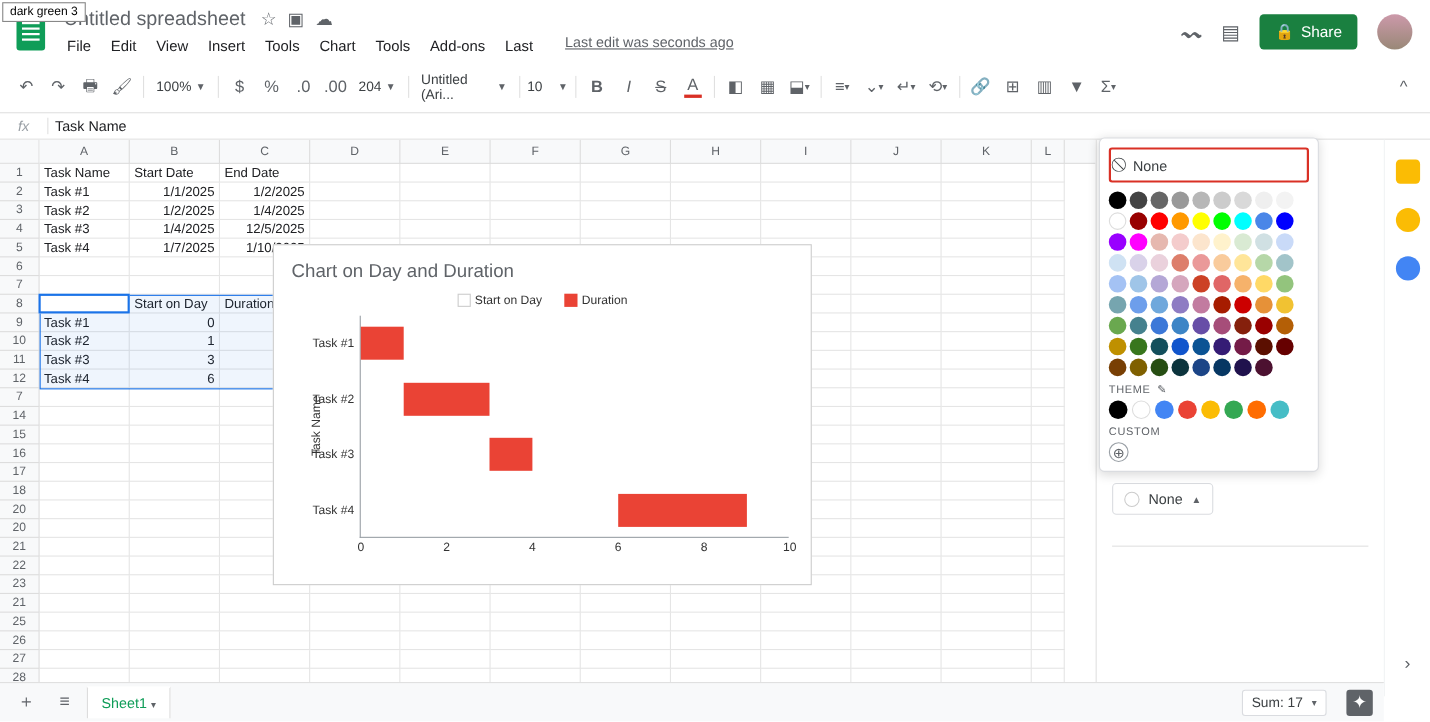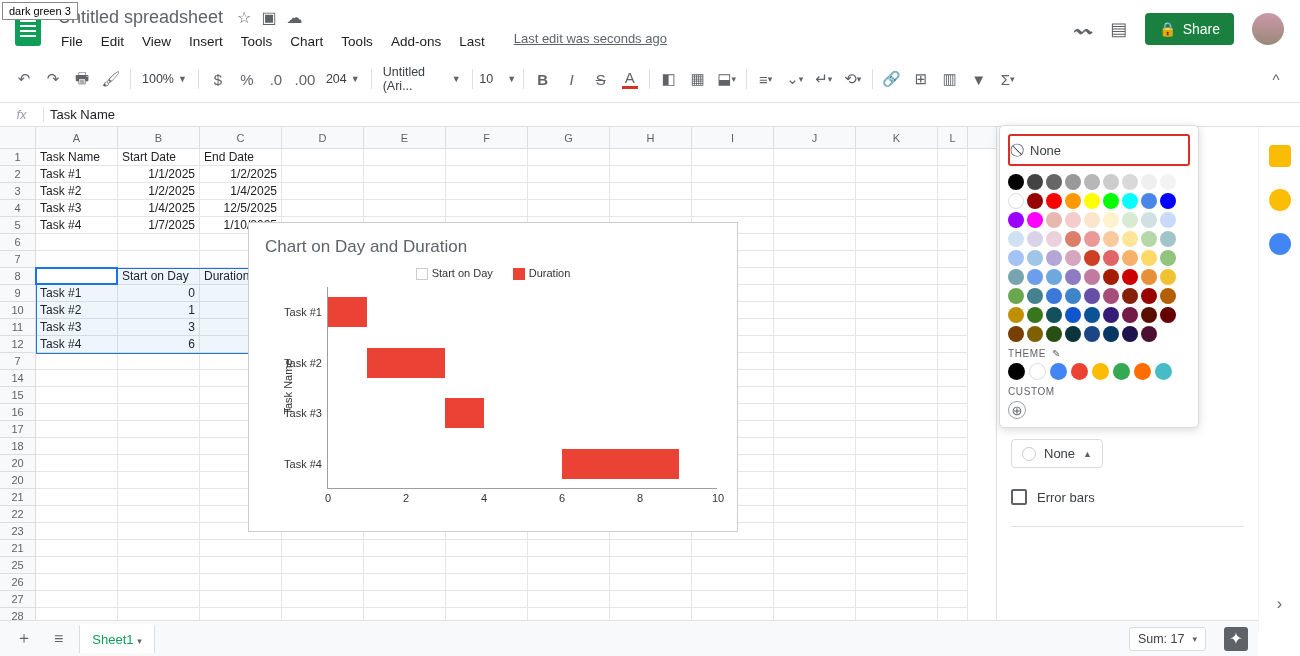--- a/index.html
+++ b/index.html
@@ -800,24 +800,20 @@
         <div class="cp-label">CUSTOM</div>
         <div class="add-circle">⊕</div>
       </div>
 
       <div class="ce-stub">
         <div class="stub-select">
           <span style="width:14px;height:14px;border-radius:50%;border:1px solid #ccc;display:inline-block"></span>
           <span>None</span>
           <span class="caret">▲</span>
         </div>
-        <div class="chk-row">
-          <span class="chk"></span>
-            <span>Error bars</span>
-        </div>
         <div class="legend-section">
           
           
         </div>
       </div>
     </div>
   </div>
 
   <div class="sidepanel">
     <div class="side-ic" style="background:#fbbc04"></div>

